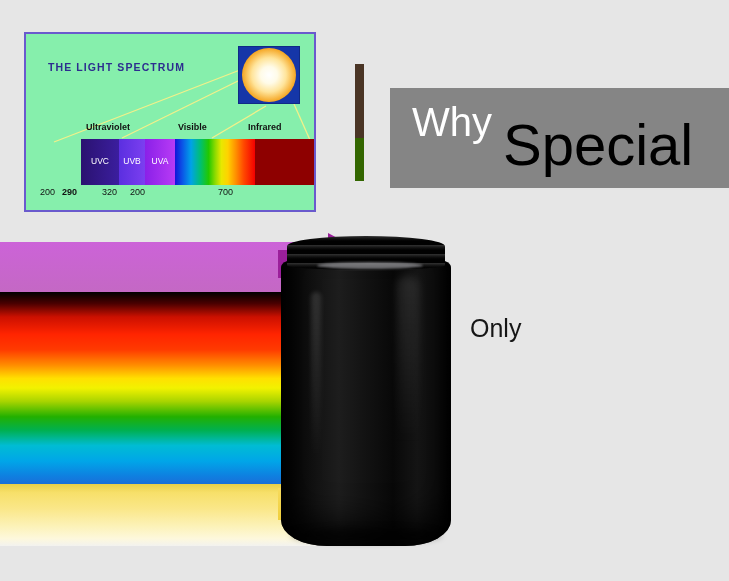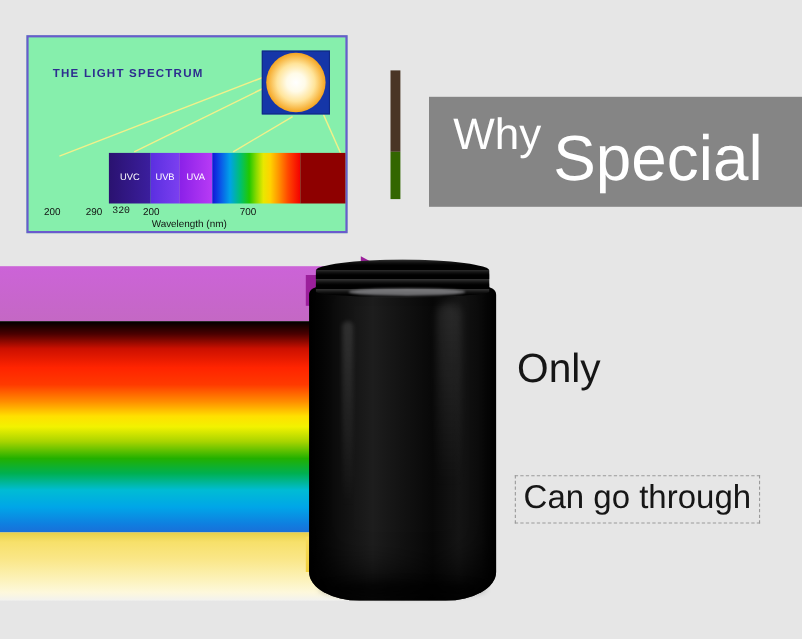--- a/index.html
+++ b/index.html
@@ -96,21 +96,21 @@
     font-weight: bold;
     color: #111111;
     white-space: nowrap;
   }
   .bl-uv  { left: 60px; }
   .bl-vis { left: 152px; }
   .bl-ir  { left: 222px; }
 
   .spectrum-strip {
     position: absolute;
-    left: 32px;
+    left: 14px;
     top: 105px;
     width: 264px;
     height: 46px;
     display: flex;
     padding-left: 41px;
   }
   .seg { height: 100%; position: relative; }
   .seg-uvc { width: 38px; background: linear-gradient(to right,#2a1270,#3b1e9e); }
   .seg-uvb { width: 26px; background: linear-gradient(to right,#5b2fe0,#7b3ff0); }
   .seg-uva { width: 30px; background: linear-gradient(to right,#8a20e8,#b83bf5); }
@@ -140,22 +140,22 @@
     width: 292px;
     height: 14px;
   }
   .tick {
     position: absolute;
     font-size: 9px;
     color: #111111;
     white-space: nowrap;
   }
   .t200 { left: 14px; }
-  .t290 { left: 52px; }
-  .t320 { left: 76px; font-family: Liberation Mono, monospace; }
+  .t290 { left: 36px; font-weight: bold; }
+  .t320 { left: 76px; }
   .t400 { left: 104px; }
   .t700 { left: 192px; }
 
   .axis-caption {
     position: absolute;
     left: 0;
     top: 164px;
     width: 292px;
     text-align: center;
     font-size: 9px;
@@ -199,21 +199,21 @@
     font-size: 40px;
     color: #ffffff;
     line-height: 1;
     white-space: nowrap;
   }
   .title-special {
     position: absolute;
     left: 113px;
     top: 28px;
     font-size: 58px;
-    color: #ffffff;
+    color: #000000;
     line-height: 1;
     white-space: nowrap;
   }
 
   
   .light-bands {
     position: absolute;
     left: 0;
     top: 242px;
     width: 340px;
@@ -396,21 +396,21 @@
     border-radius: 50%;
     background: rgba(0,0,0,0.45);
     filter: blur(3px);
   }
 
   
   .txt-only {
     position: absolute;
     left: 470px;
     top: 316px;
-    font-size: 37px;
+    font-size: 25px;
     color: #161616;
     line-height: 1;
     white-space: nowrap;
   }
   .txt-visible {
     position: absolute;
     left: 470px;
     top: 370px;
     padding: 6px 9px 8px 9px;
     background: #000000;
@@ -444,20 +444,25 @@
       <line x1="214" y1="36" x2="28" y2="108" stroke="#f2f08a" stroke-width="1.3"></line>
       <line x1="214" y1="46" x2="96" y2="104" stroke="#f2f08a" stroke-width="1.3"></line>
       <line x1="240" y1="72" x2="186" y2="104" stroke="#f2f08a" stroke-width="1.3"></line>
       <line x1="268" y1="70" x2="284" y2="106" stroke="#f2f08a" stroke-width="1.3"></line>
     </svg>
 
     <div class="sun-box">
       <div class="sun-glow"></div>
     </div>
 
+    <div class="band-labels">
+      <span class="band-label bl-uv">Ultraviolet</span>
+      <span class="band-label bl-vis">Visible</span>
+      <span class="band-label bl-ir">Infrared</span>
+    </div>
 
     <div class="spectrum-strip">
       <div class="seg seg-uvc">
         <span class="seg-label">UVC</span>
       </div>
       <div class="seg seg-uvb">
         <span class="seg-label">UVB</span>
       </div>
       <div class="seg seg-uva">
         <span class="seg-label">UVA</span>
@@ -467,21 +472,20 @@
     </div>
 
     <div class="ticks">
       <span class="tick t200">200</span>
       <span class="tick t290">290</span>
       <span class="tick t320">320</span>
       <span class="tick t400">200</span>
       <span class="tick t700">700</span>
     </div>
 
-    <div class="axis-caption">Wavelength (nm)</div>
   </div>
 
   <div class="color-rule">
     <div class="rule-top"></div>
     <div class="rule-bottom"></div>
   </div>
 
   <div class="title-box">
     <span class="title-why">Why</span>
     <span class="title-special">Special</span>
@@ -508,15 +512,14 @@
     <div class="jar-neck"></div>
     <div class="jar-rim-hi"></div>
     <div class="jar-shine-a"></div>
     <div class="jar-shine-b"></div>
     <div class="jar-base-shadow"></div>
   </div>
 
   <div class="txt-only">Only</div>
 
 
-  <div class="txt-through">Can go through</div>
 
 </div>
 
 </body></html>

